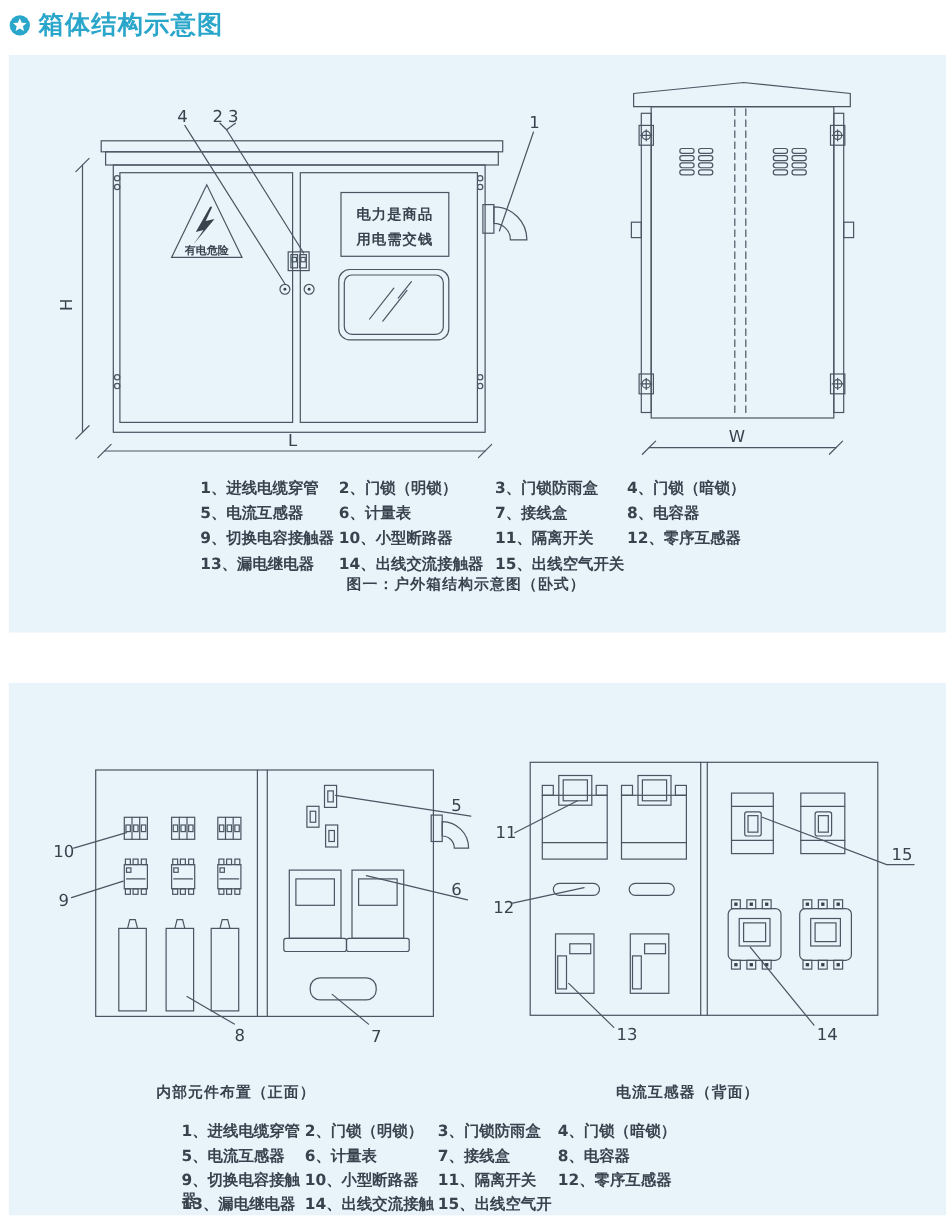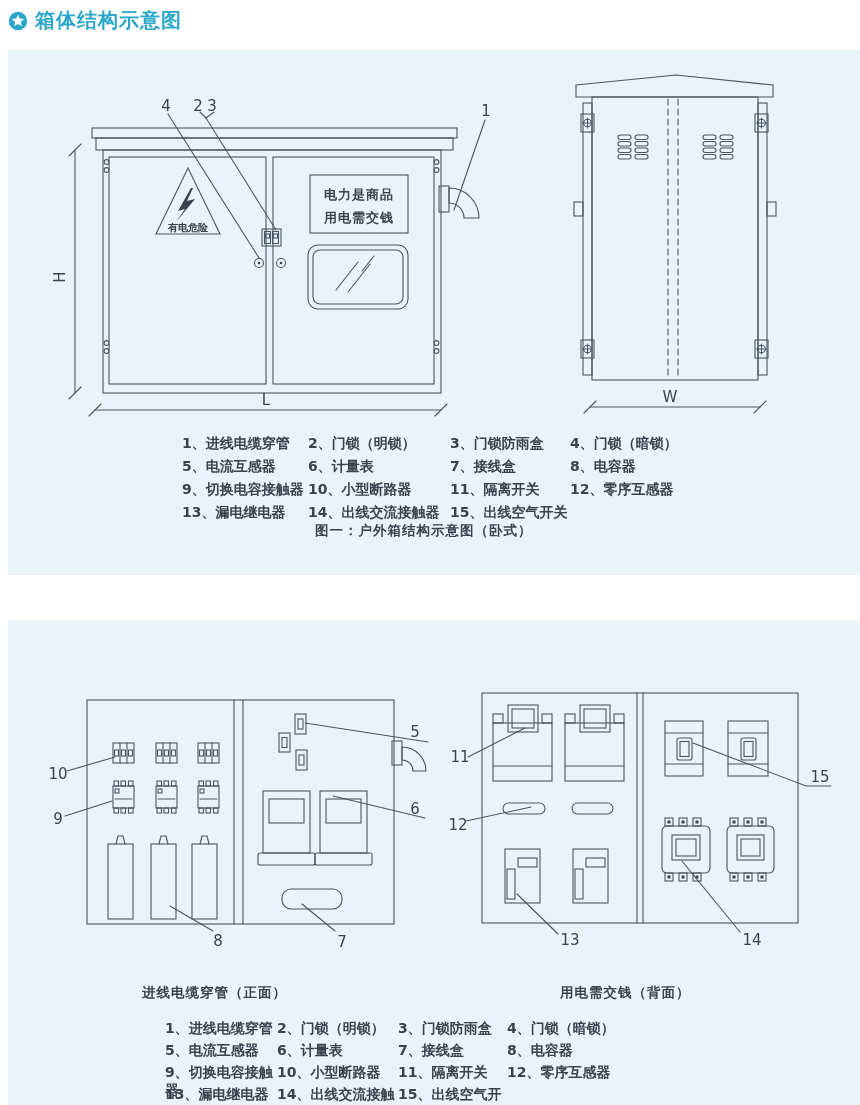--- a/index.html
+++ b/index.html
@@ -5,21 +5,21 @@
   :root{
     --accent:#2aa6ca;
     --panel:#e8f3fa;
     --line:#4a5662;
     --ink:#39434e;
   }
   html,body{margin:0;padding:0;background:#ffffff;}
   body{width:860px;height:1105px;position:relative;overflow:hidden;
        font-family:"DejaVu Sans",sans-serif;color:var(--ink);}
   .hdr{position:absolute;top:7px;left:8px;display:flex;align-items:center;gap:7px;}
-  .hdr h1{margin:0;font-size:20px;font-weight:700;color:var(--accent);letter-spacing:1px;}
+  .hdr h1{margin:0;font-size:23px;font-weight:700;color:var(--accent);letter-spacing:1px;}
   .panel{position:absolute;left:8px;width:852px;background:var(--panel);}
   .panel1{top:50px;height:525px;}
   .panel2{top:621px;height:484px;}
   svg.draw{position:absolute;top:0;left:0;}
   .draw .ln{fill:none;stroke:var(--line);stroke-width:1.1px;stroke-linecap:round;}
   .draw .fl{fill:var(--ink);stroke:none;}
   .draw .dash{stroke-dasharray:6 4;}
   .draw text{fill:var(--ink);stroke:none;font-family:"DejaVu Sans",sans-serif;}
   .draw .num{font-size:15px;}
   .draw .cjk10{font-size:10px;font-weight:700;}
@@ -429,22 +429,22 @@
         <polyline class="ln" points="685,122 798,165 823,165"></polyline>
         <text class="num" x="452" y="141" text-anchor="middle">11</text>
         <text class="num" x="450" y="209" text-anchor="middle">12</text>
         <text class="num" x="562" y="324" text-anchor="middle">13</text>
         <text class="num" x="744" y="324" text-anchor="middle">14</text>
         <text class="num" x="812" y="161" text-anchor="middle">15</text>
       </g>
     </g>
   </svg>
 
-  <div class="caption cap-front">进线电缆穿管（正面）</div>
-  <div class="caption cap-back">用电需交钱（背面）</div>
+  <div class="caption cap-front">内部元件布置（正面）</div>
+  <div class="caption cap-back">电流互感器（背面）</div>
 
   <div class="legend legend2">
     <span>1、进线电缆穿管</span>
     <span>2、门锁（明锁）</span>
     <span>3、门锁防雨盒</span>
     <span>4、门锁（暗锁）</span>
     <span>5、电流互感器</span>
     <span>6、计量表</span>
     <span>7、接线盒</span>
     <span>8、电容器</span>

